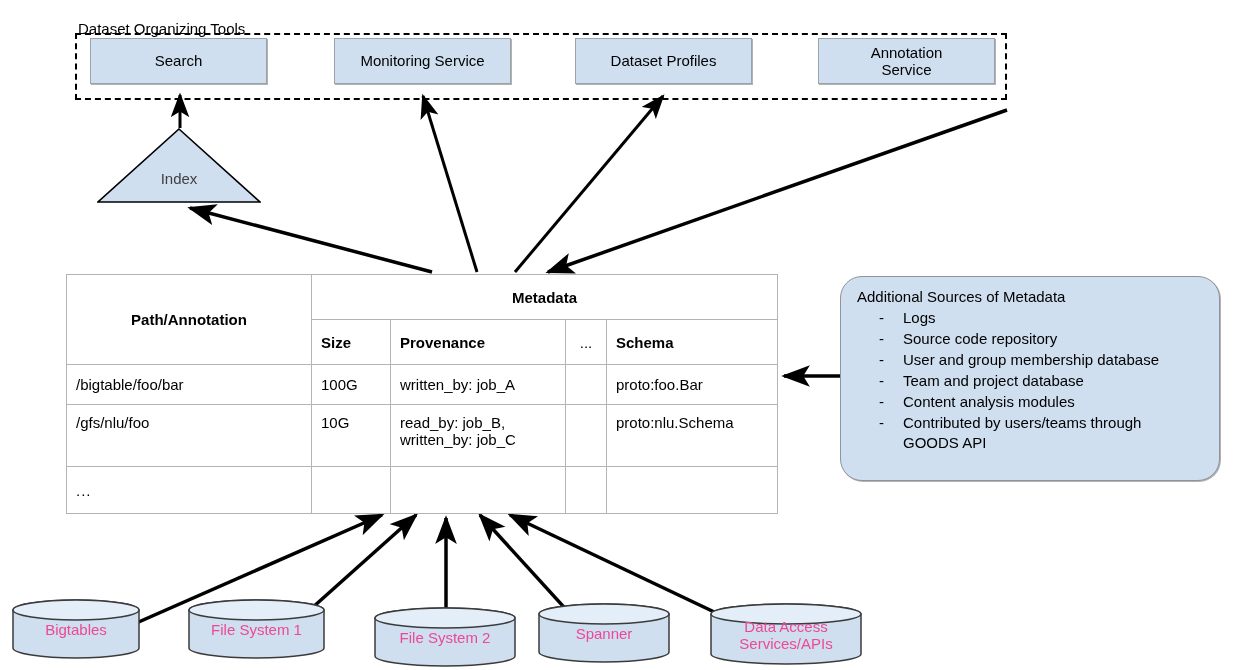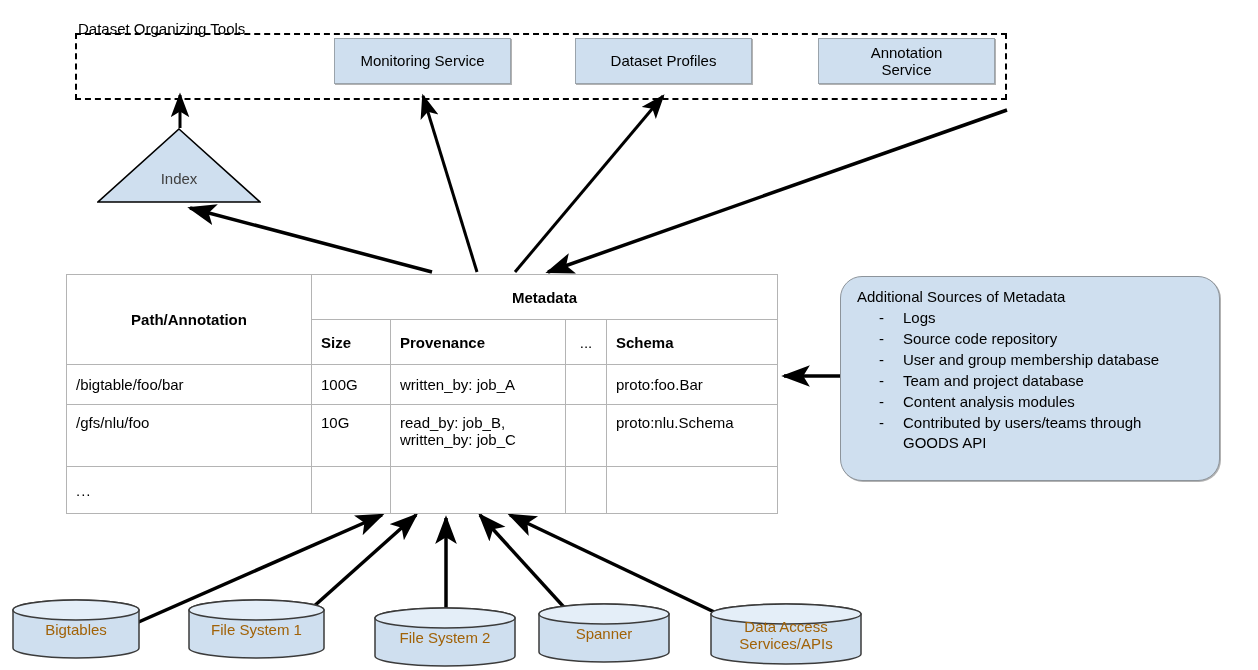--- a/index.html
+++ b/index.html
@@ -128,21 +128,21 @@
     position: absolute;
   }
   .cyl .cyl-svg { position: absolute; left: 0; top: 0; }
   .cyl .cyl-label {
     position: absolute;
     left: 0;
     width: 100%;
     text-align: center;
     font-size: 15px;
     line-height: 1.16;
-    color: #a16207;
+    color: #ec4899;
   }
 </style>
 </head>
 <body>
 
 <div id="stage">
 
   <svg id="edges" viewBox="0 0 1258 670" width="1258" height="670">
     <defs>
       <marker id="ah" markerWidth="9" markerHeight="9" refX="7.4" refY="3.1" orient="auto" markerUnits="strokeWidth">
@@ -166,20 +166,23 @@
     <line x1="265" y1="650" x2="416" y2="515" stroke="#000" stroke-width="3.5" marker-end="url(#ah)"></line>
     <line x1="446" y1="652" x2="446" y2="518" stroke="#000" stroke-width="3.5" marker-end="url(#ah)"></line>
     <line x1="603" y1="650" x2="480" y2="515" stroke="#000" stroke-width="3.5" marker-end="url(#ah)"></line>
     <line x1="790" y1="648" x2="510" y2="515" stroke="#000" stroke-width="3.5" marker-end="url(#ah)"></line>
   </svg>
 
   <div class="caption" style="left:78px; top:2px;">Dataset Organizing Tools</div>
 
   <div class="group-frame" style="left:75px; top:33px; width:932px; height:67px;"></div>
 
+  <div class="node tool-box" style="left:90px; top:38px; width:177px; height:46px;">
+    <span>Search</span>
+  </div>
 
   <div class="node tool-box" style="left:334px; top:38px; width:177px; height:46px;text-align:center;">
     <span>Monitoring Service</span>
   </div>
 
   <div class="node tool-box" style="left:575px; top:38px; width:177px; height:46px;">
     <span>Dataset Profiles</span>
   </div>
 
   <div class="node tool-box" style="left:818px; top:38px; width:177px; height:46px; white-space:pre-line;">

